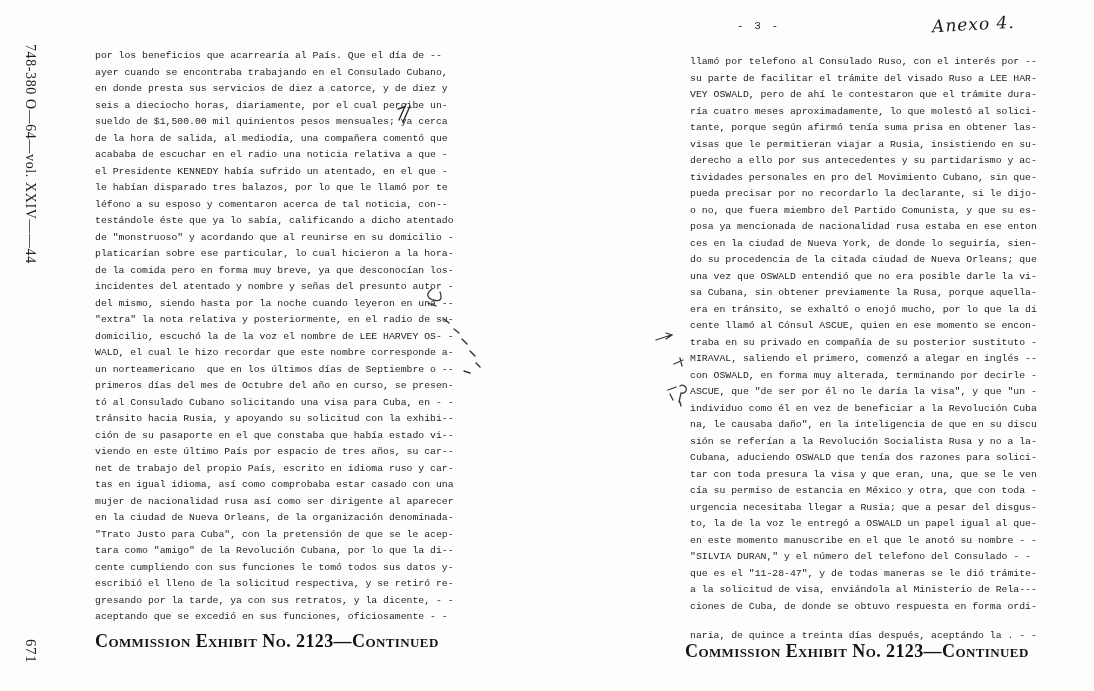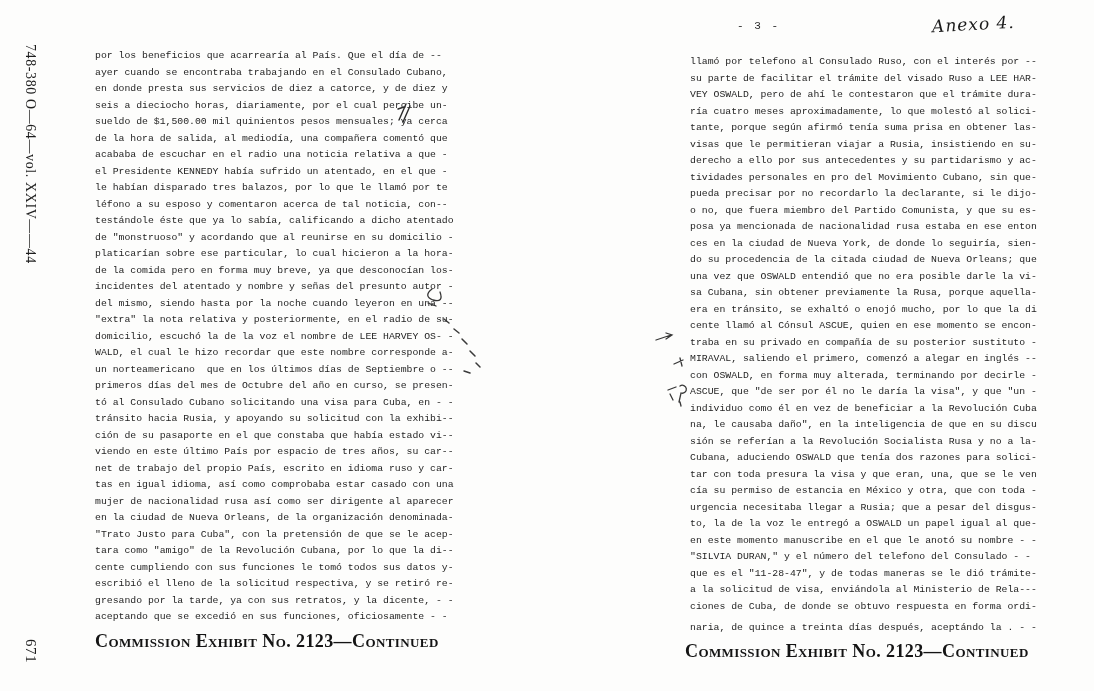--- a/index.html
+++ b/index.html
@@ -13,21 +13,21 @@
   .typewriter{
     position:absolute;
     font-family:"Liberation Mono",monospace;
     font-size:9.8px;
     line-height:16.5px;
     color:#242424;
     white-space:pre;
     letter-spacing:0px;
   }
   .typewriter .line{white-space:pre;}
-  #right-page-lines .line:last-child{margin-top:5px;}
+  #right-page-lines .line:last-child{margin-top:13px;}
   .page-header{
     position:absolute;
     font-family:"Liberation Mono",monospace;
     font-size:11px;
     color:#2a2a2a;
     letter-spacing:2px;
   }
   .caption{
     position:absolute;
     font-family:"Liberation Serif",serif;

